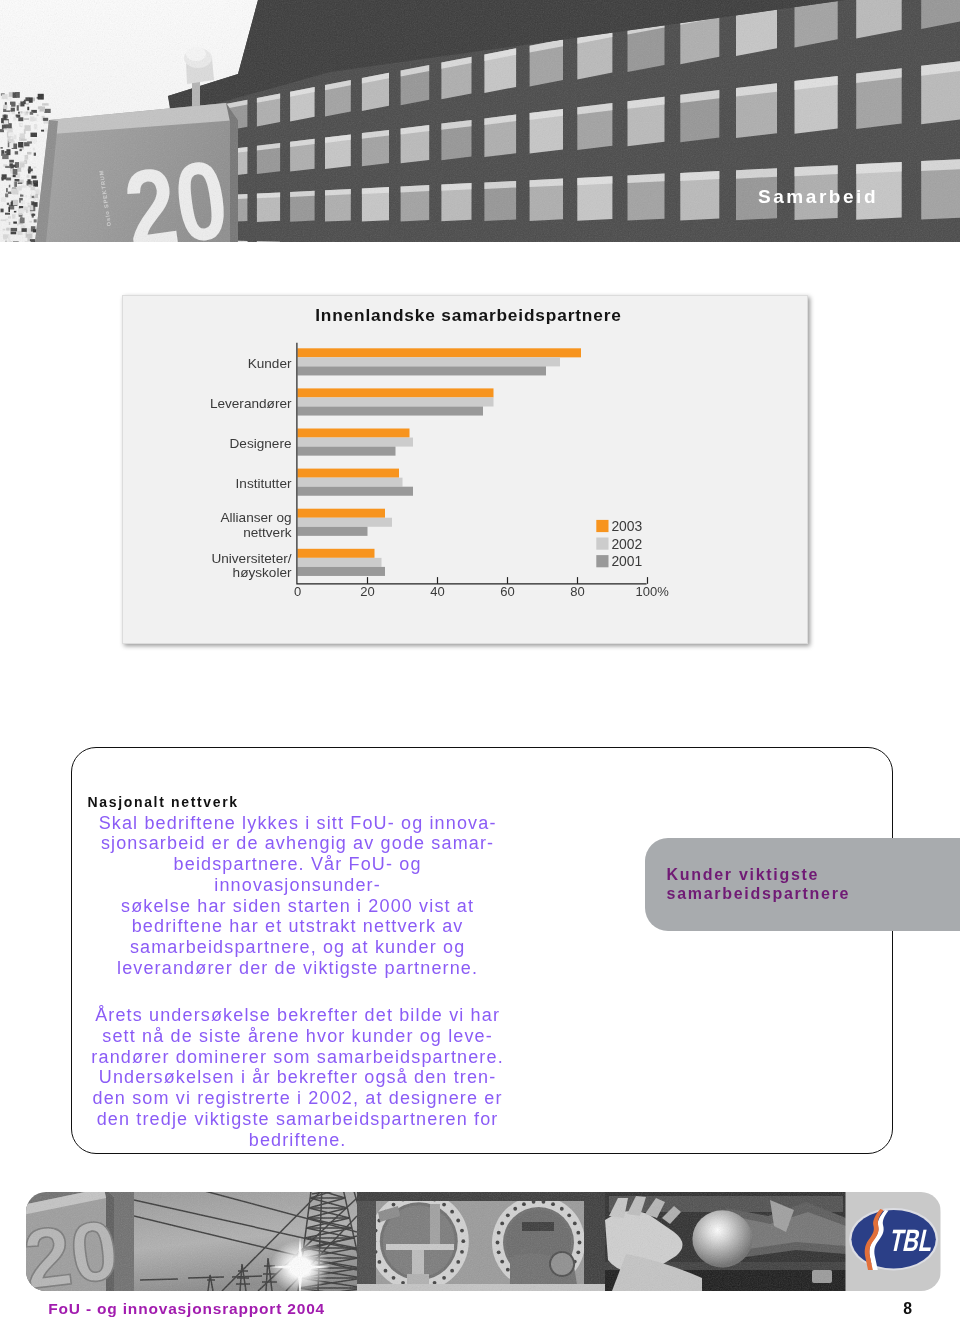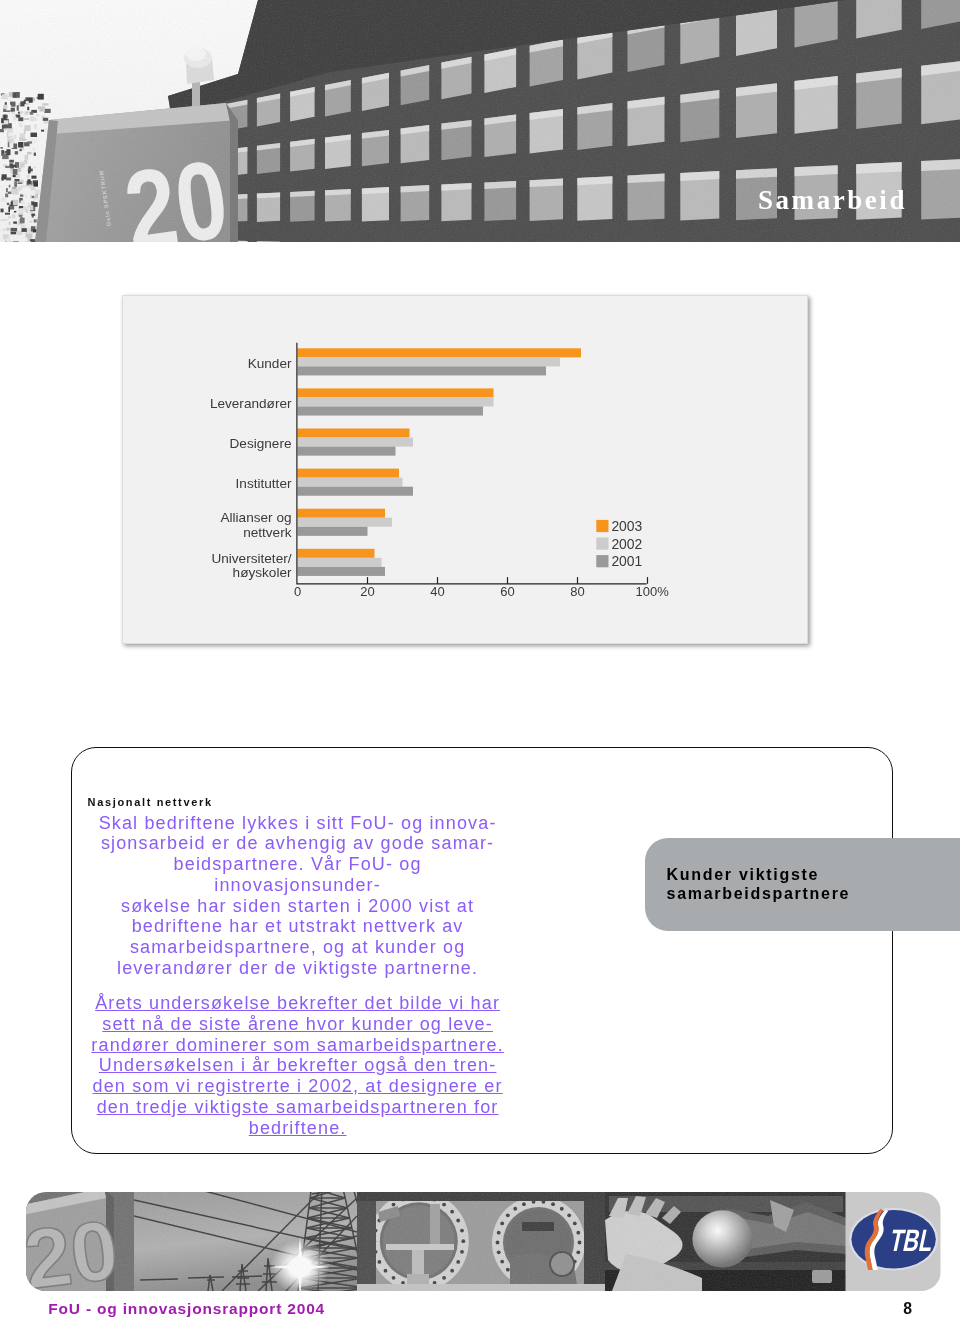--- a/index.html
+++ b/index.html
@@ -4,49 +4,49 @@
 <title>Samarbeid</title>
 <style>
   html,body{margin:0;padding:0;}
   body{width:960px;height:1320px;background:#ffffff;
        font-family:"Liberation Sans",sans-serif;overflow:hidden;position:relative;}
   .page{position:absolute;left:0;top:0;width:960px;height:1320px;}
 
   
   .hero{position:absolute;left:0;top:0;width:960px;height:242px;overflow:hidden;}
   .hero svg{display:block;}
-  .hero-title{position:absolute;left:758px;top:186.7px;color:#fff;font-size:27px;
-      font-family:Liberation Serif, serif;
+  .hero-title{position:absolute;left:758px;top:186.7px;color:#fff;font-size:19px;
+      font-family:Liberation Sans, sans-serif;
       font-weight:bold;letter-spacing:2.55px;line-height:1;white-space:nowrap;}
 
   
   .chart-card{position:absolute;left:121.9px;top:295.1px;width:686.6px;height:348.6px;
       background:#f1f1f1;border:1px solid #dcdcdc;
       box-shadow:2.2px 2.2px 4.5px rgba(0,0,0,0.40);box-sizing:border-box;}
   .chart-title{position:absolute;left:192.3px;top:11.1px;font-size:17.3px;font-weight:bold;
       letter-spacing:0.84px;color:#141414;white-space:nowrap;line-height:1;}
   .chart-svg{position:absolute;left:0;top:0;}
   .cat-label{font-size:13.6px;fill:#3a3a3a;font-family:"Liberation Sans",sans-serif;}
   .tick-label{font-size:13px;fill:#3a3a3a;font-family:"Liberation Sans",sans-serif;}
   .legend-label{font-size:13.9px;fill:#3a3a3a;font-family:"Liberation Sans",sans-serif;}
 
   
   .text-card{position:absolute;left:71px;top:747px;width:822px;height:407px;
       border:1px solid #111;border-radius:25px;box-sizing:border-box;background:#fff;}
   .col-left{position:absolute;left:15.6px;top:44px;width:420px;}
   .col-right{position:absolute;left:418px;top:65px;width:400px;}
-  .body-heading{font-size:11px;font-weight:bold;letter-spacing:1.65px;color:#111;
+  .body-heading{font-size:14px;font-weight:bold;letter-spacing:1.65px;color:#111;
       line-height:20.7px;margin:0;}
   .body-par{font-size:18px;color:#8b5cf6;letter-spacing:1.15px;line-height:20.7px;margin:0;
       white-space:pre-line;text-align:center;}
-  #lp2{margin-top:15px;text-decoration:underline;}
+  #lp2{margin-top:27px;}
   .callout{position:absolute;left:572.6px;top:90.2px;width:340px;height:93px;
       background:#a8abae;border-radius:23px;}
   .callout-text{position:absolute;left:22px;top:26.6px;font-size:16px;font-weight:bold;
-      color:#000000;letter-spacing:1.7px;line-height:19.7px;white-space:pre-line;}
+      color:#701a75;letter-spacing:1.7px;line-height:19.7px;white-space:pre-line;}
 
   
   .footer-strip{position:absolute;left:26px;top:1192px;width:915px;height:99px;}
   .footer-text{position:absolute;left:48.2px;top:1300.8px;font-size:15.5px;font-weight:bold;
       letter-spacing:0.82px;color:#a21caf;line-height:1;}
   .page-num{position:absolute;left:903.3px;top:1301.3px;font-size:15.8px;font-weight:bold;color:#111;line-height:1;}
 </style>
 </head>
 <body>
 
@@ -577,20 +577,21 @@
           </g>
           <text x="111" y="226" font-family="'Liberation Sans',sans-serif" font-size="5.6" font-weight="bold" letter-spacing="0.9" fill="#cfcfcf" transform="rotate(-98 111 226)">Oslo SPEKTRUM</text>
         </g>
         <rect x="0" y="0" width="960" height="242" filter="url(#grain)" fill="#808080"></rect>
       </g>
     </svg>
   </div>
   <div class="hero-title">Samarbeid</div>
 
   <div class="chart-card">
+    <div class="chart-title">Innenlandske samarbeidspartnere</div>
     <svg class="chart-svg" id="chart-svg" width="686" height="347" viewBox="0 0 686 347">
         <rect x="174.5" y="52.300000000000004" width="283.5" height="9.05" fill="#F7941E"></rect>
         <rect x="174.5" y="61.35000000000001" width="262.5" height="9.05" fill="#CCCCCC"></rect>
         <rect x="174.5" y="70.4" width="248.5" height="9.05" fill="#999999"></rect>
         <text x="168.5" y="72.15" text-anchor="end" class="cat-label">Kunder</text>
         <rect x="174.5" y="92.4" width="196" height="9.05" fill="#F7941E"></rect>
         <rect x="174.5" y="101.45" width="196" height="9.05" fill="#CCCCCC"></rect>
         <rect x="174.5" y="110.5" width="185.5" height="9.05" fill="#999999"></rect>
         <text x="168.5" y="112.25000000000001" text-anchor="end" class="cat-label">Leverandører</text>
         <rect x="174.5" y="132.5" width="112" height="9.05" fill="#F7941E"></rect>

